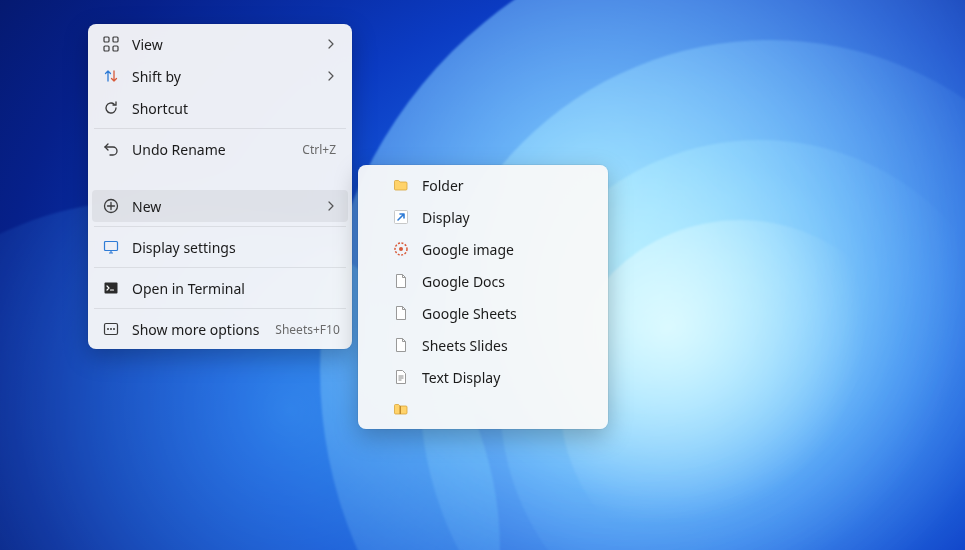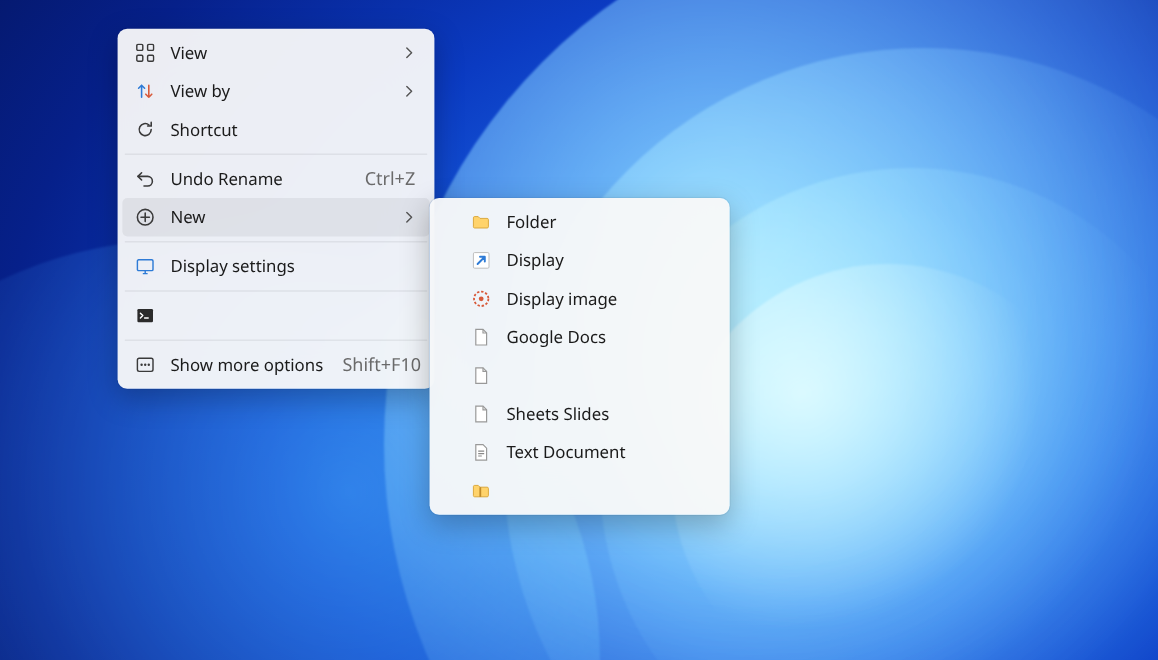--- a/index.html
+++ b/index.html
@@ -38,37 +38,38 @@
     display: flex;
     align-items: center;
     height: 32px;
     padding: 0 12px 0 10px;
     border-radius: 4px;
     cursor: default;
     position: relative;
   }
   .menu-item.highlight {
     background: rgba(0,0,0,0.06);
+    margin-top: 25px;
   }
   .menu-item .icon {
     width: 18px;
     height: 18px;
     margin-right: 12px;
     display: flex;
     align-items: center;
     justify-content: center;
     flex-shrink: 0;
   }
   .menu-item .label {
     flex: 1;
     white-space: nowrap;
   }
   .menu-item .accel {
     color: #6a6a6a;
-    font-size: 15px;
+    font-size: 12px;
     margin-left: 16px;
   }
   .menu-item .chevron {
     color: #555;
     margin-left: 16px;
     display: flex;
     align-items: center;
   }
   .sep {
     height: 1px;
@@ -82,21 +83,21 @@
 
 <div class="wallpaper">
 
   <div class="bloom" style="left:320px; top:-80px; width:900px; height:900px; background:radial-gradient(circle at 30% 30%, rgba(120,180,255,0.9), rgba(20,50,180,0) 60%);"></div>
   <div class="bloom" style="left:420px; top:40px; width:700px; height:700px; background:radial-gradient(circle at 30% 30%, rgba(90,150,255,0.8), rgba(10,30,140,0) 60%);"></div>
   <div class="bloom" style="left:500px; top:140px; width:520px; height:520px; background:radial-gradient(circle at 30% 30%, rgba(70,130,255,0.85), rgba(5,20,110,0) 60%);"></div>
   <div class="bloom" style="left:560px; top:220px; width:360px; height:360px; background:radial-gradient(circle at 30% 30%, rgba(150,200,255,0.9), rgba(5,20,110,0) 55%);"></div>
   <div class="bloom" style="left:-200px; top:200px; width:700px; height:700px; background:radial-gradient(circle at 70% 30%, rgba(60,140,255,0.6), rgba(5,20,110,0) 60%);"></div>
 </div>
 
-<div class="menu" style="left:98px; top:24px; width:256px;">
+<div class="menu" style="left:88px; top:24px; width:256px;">
 
   <div class="menu-item">
     <span class="icon">
       <svg width="16" height="16" viewBox="0 0 16 16">
           <g fill="none" stroke="#3a3a3a" stroke-width="1.2">
             <rect x="1" y="1" width="5" height="5" rx="1"></rect>
             <rect x="10" y="1" width="5" height="5" rx="1"></rect>
             <rect x="1" y="10" width="5" height="5" rx="1"></rect>
             <rect x="10" y="10" width="5" height="5" rx="1"></rect>
           </g>
@@ -112,21 +113,21 @@
 
   <div class="menu-item">
     <span class="icon">
       <svg width="16" height="16" viewBox="0 0 16 16">
           <g fill="none" stroke-width="1.3" stroke-linecap="round" stroke-linejoin="round">
             <path stroke="#2e7bd6" d="M5 13V3M2.5 5.5L5 3l2.5 2.5"></path>
             <path stroke="#d85a3a" d="M11 3v10M8.5 10.5L11 13l2.5-2.5"></path>
           </g>
         </svg>
     </span>
-    <span class="label">View by</span>
+    <span class="label">Shift by</span>
     <span class="chevron">
       <svg width="10" height="10" viewBox="0 0 10 10">
           <path d="M3 1l4 4-4 4" fill="none" stroke="#555" stroke-width="1.2" stroke-linecap="round" stroke-linejoin="round"></path>
         </svg>
     </span>
   </div>
 
   <div class="menu-item">
     <span class="icon">
       <svg width="16" height="16" viewBox="0 0 16 16">
@@ -188,37 +189,38 @@
 
   <div class="sep"></div>
 
   <div class="menu-item">
     <span class="icon">
       <svg width="16" height="16" viewBox="0 0 16 16">
           <rect x="1.5" y="2.5" width="13" height="11" rx="1" fill="#2b2b2b"></rect>
           <path d="M4 6l2 2-2 2M7.5 10h3" stroke="#fff" stroke-width="1.2" fill="none" stroke-linecap="round" stroke-linejoin="round"></path>
         </svg>
     </span>
+    <span class="label">Open in Terminal</span>
   </div>
 
   <div class="sep"></div>
 
   <div class="menu-item">
     <span class="icon">
       <svg width="16" height="16" viewBox="0 0 16 16">
           <rect x="1.5" y="2.5" width="13" height="11" rx="1.5" fill="none" stroke="#3a3a3a" stroke-width="1.2"></rect>
           <g fill="#3a3a3a">
             <circle cx="5" cy="8" r="1"></circle>
             <circle cx="8" cy="8" r="1"></circle>
             <circle cx="11" cy="8" r="1"></circle>
           </g>
         </svg>
     </span>
     <span class="label">Show more options</span>
-    <span class="accel">Shift+F10</span>
+    <span class="accel">Sheets+F10</span>
   </div>
 
 </div>
 
 <div class="menu" style="left:358px; top:165px; width:222px;padding-left:24px;">
 
   <div class="menu-item">
     <span class="icon">
       <svg width="16" height="16" viewBox="0 0 16 16">
           <path d="M1.5 4.5c0-.6.4-1 1-1h3l1.5 1.5h6c.6 0 1 .4 1 1v6c0 .6-.4 1-1 1H2.5c-.6 0-1-.4-1-1v-7.5z" fill="#ffd36b" stroke="#d9a63a" stroke-width="0.8"></path>
@@ -237,40 +239,41 @@
     <span class="label">Display</span>
   </div>
 
   <div class="menu-item">
     <span class="icon">
       <svg width="16" height="16" viewBox="0 0 16 16">
           <circle cx="8" cy="8" r="6" fill="none" stroke="#d85a3a" stroke-width="1.5" stroke-dasharray="2 1.5"></circle>
           <circle cx="8" cy="8" r="2" fill="#d85a3a"></circle>
         </svg>
     </span>
-    <span class="label">Display image</span>
+    <span class="label">Google image</span>
   </div>
 
   <div class="menu-item">
     <span class="icon">
       <svg width="16" height="16" viewBox="0 0 16 16">
           <path d="M3.5 1.5h6l3 3v10h-9v-13z" fill="#fff" stroke="#999" stroke-width="1"></path>
           <path d="M9.5 1.5v3h3" fill="none" stroke="#999" stroke-width="1"></path>
         </svg>
     </span>
     <span class="label">Google Docs</span>
   </div>
 
   <div class="menu-item">
     <span class="icon">
       <svg width="16" height="16" viewBox="0 0 16 16">
           <path d="M3.5 1.5h6l3 3v10h-9v-13z" fill="#fff" stroke="#999" stroke-width="1"></path>
           <path d="M9.5 1.5v3h3" fill="none" stroke="#999" stroke-width="1"></path>
         </svg>
     </span>
+    <span class="label">Google Sheets</span>
   </div>
 
   <div class="menu-item">
     <span class="icon">
       <svg width="16" height="16" viewBox="0 0 16 16">
           <path d="M3.5 1.5h6l3 3v10h-9v-13z" fill="#fff" stroke="#999" stroke-width="1"></path>
           <path d="M9.5 1.5v3h3" fill="none" stroke="#999" stroke-width="1"></path>
         </svg>
     </span>
     <span class="label">Sheets Slides</span>
@@ -278,21 +281,21 @@
 
   <div class="menu-item">
     <span class="icon">
       <svg width="16" height="16" viewBox="0 0 16 16">
           <path d="M3.5 1.5h6l3 3v10h-9v-13z" fill="#fff" stroke="#999" stroke-width="1"></path>
           <g stroke="#888" stroke-width="1">
             <path d="M5.5 7h5M5.5 9h5M5.5 11h3"></path>
           </g>
         </svg>
     </span>
-    <span class="label">Text Document</span>
+    <span class="label">Text Display</span>
   </div>
 
   <div class="menu-item">
     <span class="icon">
       <svg width="16" height="16" viewBox="0 0 16 16">
           <path d="M1.5 4.5c0-.6.4-1 1-1h3l1.5 1.5h6c.6 0 1 .4 1 1v6c0 .6-.4 1-1 1H2.5c-.6 0-1-.4-1-1v-7.5z" fill="#ffd36b" stroke="#d9a63a" stroke-width="0.8"></path>
           <rect x="6.5" y="5" width="1.5" height="8" fill="#c08a2a"></rect>
         </svg>
     </span>
   </div>

